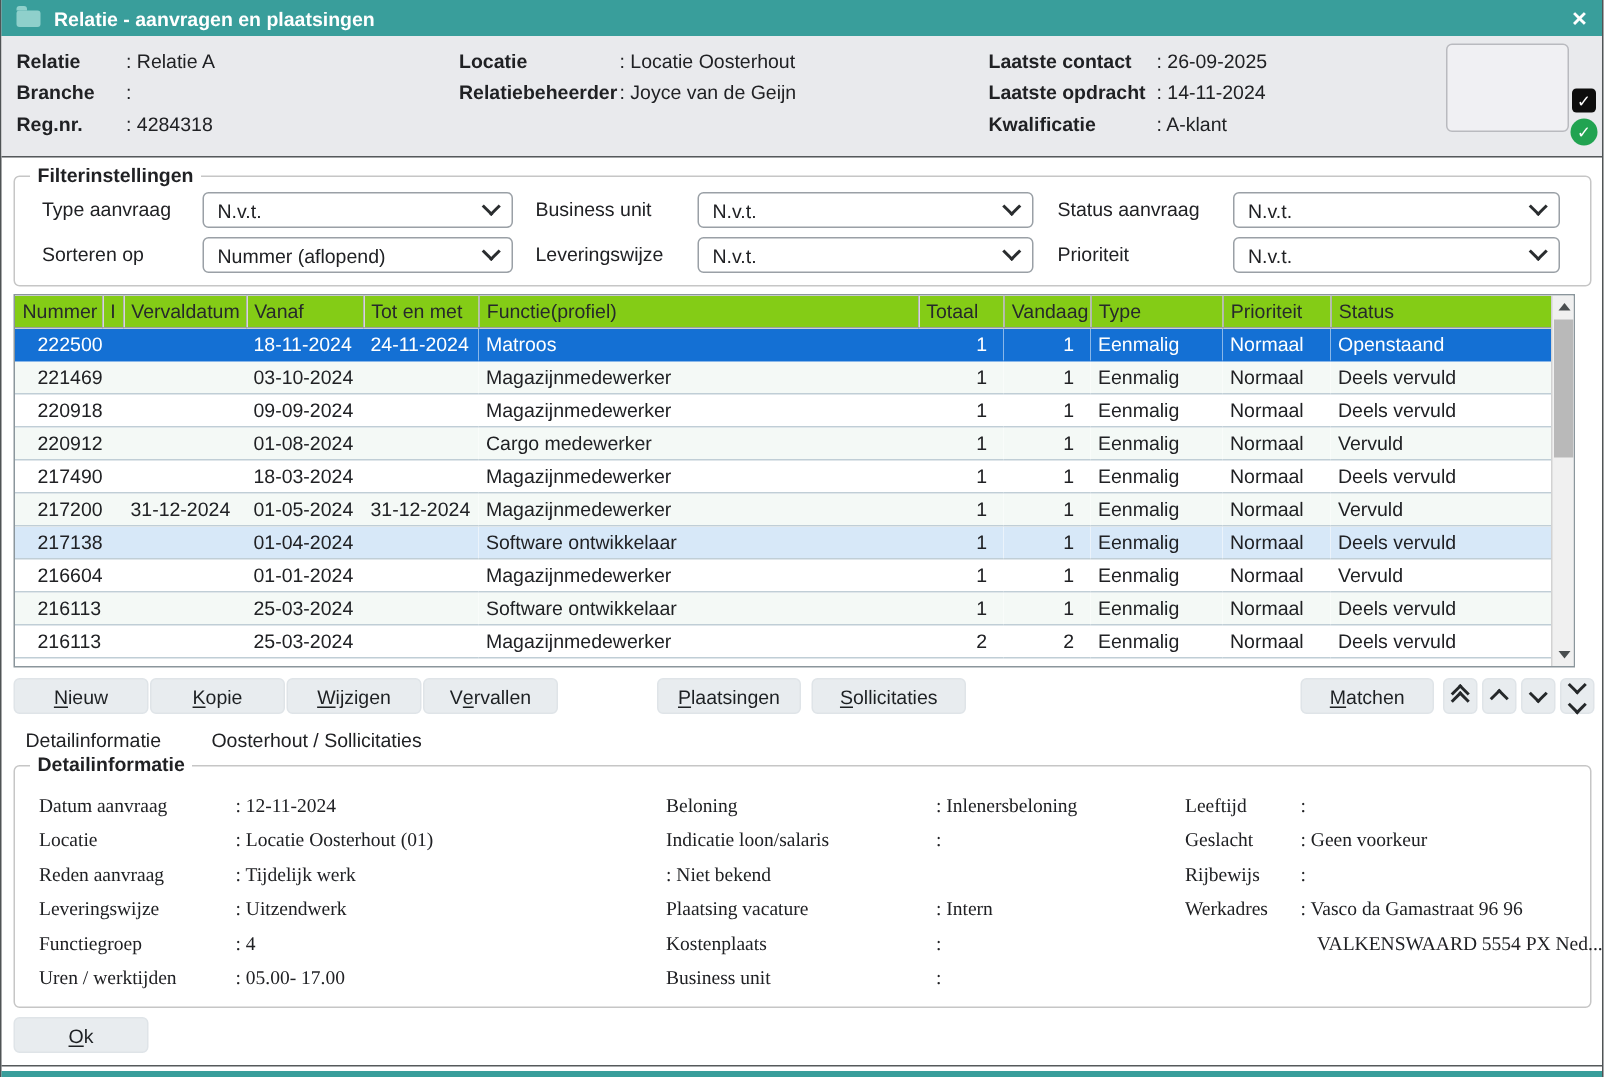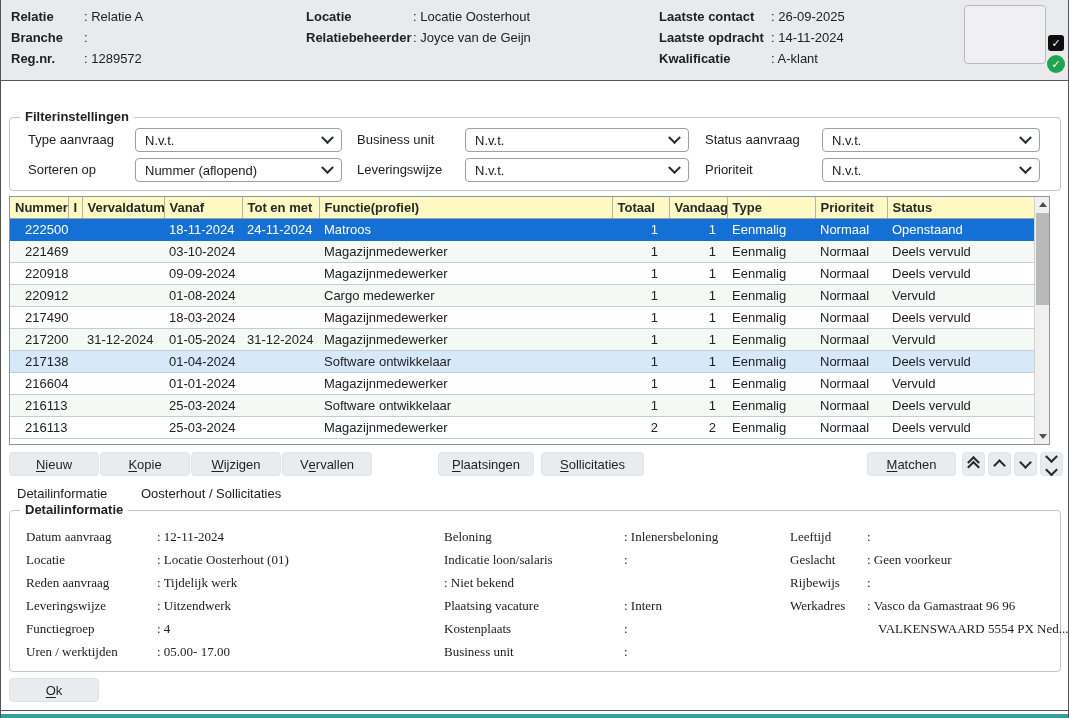--- a/index.html
+++ b/index.html
@@ -26,21 +26,21 @@
   .fset{position:absolute;border:1px solid #c6c6c6;border-radius:4px;background:#fff;box-sizing:border-box;}
   .fset .legend{position:absolute;top:-9px;left:10px;background:#fff;padding:0 5px;font-weight:bold;}
   #filterbox{left:8px;top:117px;width:1052px;height:74px;}
   
   .flabel{position:absolute;line-height:24px;}
   .selectbox{position:absolute;height:24px;box-sizing:border-box;border:1px solid #9aa0a6;border-radius:4px;background:#fff;display:flex;align-items:center;padding:0 9px;cursor:default;}
   .sel-chev{width:7px;height:7px;border-right:2px solid #2a2d2f;border-bottom:2px solid #2a2d2f;transform:rotate(45deg) translate(-2px,-2px);margin-left:auto;flex:0 0 auto;}
   
   .table-wrap{position:absolute;left:8px;top:196px;width:1041px;height:249px;border:1px solid #8b969c;box-sizing:border-box;display:flex;background:#fff;overflow:hidden;}
   table{border-collapse:collapse;table-layout:fixed;width:1024px;align-self:flex-start;}
-  th{background:#fef9c3;font-weight:bold;text-align:left;height:21px;padding:0 5px;border-right:1px solid #b2b2b2;border-bottom:1px solid #9aa0a4;white-space:nowrap;overflow:hidden;color:#26292b;}
+  th{background:#84cc16;font-weight:normal;text-align:left;height:21px;padding:0 5px;border-right:1px solid #b2b2b2;border-bottom:1px solid #9aa0a4;white-space:nowrap;overflow:hidden;color:#26292b;}
   th:last-child{border-right:none;margin-left:44px;}
   td{height:21px;padding:0 5px;border-bottom:1px solid #c0ced6;white-space:nowrap;overflow:hidden;}
   td:nth-child(1){padding-left:15px;}
   td:nth-child(7),td:nth-child(8){text-align:right;padding-right:11px;}
   tr.alt{background:#f4f9f6;}
   tr.selected{background:#1470d4;color:#fff;}
   tr.selected td{border-bottom-color:#1470d4;}
   tr.highlight{background:#d7e8f8;}
   .vscroll{width:15px;background:#f0f0f0;border-left:1px solid #d2d2d2;position:relative;flex:0 0 auto;}
   .sb-btn{position:absolute;left:0;width:15px;height:15px;display:flex;align-items:center;justify-content:center;}
@@ -76,35 +76,40 @@
   
   #okbtn{top:678px;left:8px;width:90px;}
   .bottom-line{position:absolute;left:0;right:0;bottom:7px;height:1px;background:#55595b;}
   .teal-strip{position:absolute;left:0;right:0;bottom:0;height:4px;background:#399e9b;}
 </style>
 </head>
 <body>
 
 <div class="window">
 
+  <div class="titlebar">
+    <span class="folder-icon"></span>
+    <span>Relatie - aanvragen en plaatsingen</span>
+    <span class="close-btn">×</span>
+  </div>
 
   <div class="hdr">
     <div class="info-col lw73" style="left:10px">
 
     <div class="f-row">
           <span class="f-label">Relatie</span>
           <span class="f-value">: Relatie A</span>
         </div>
         <div class="f-row">
           <span class="f-label">Branche</span>
           <span class="f-value">:</span>
         </div>
         <div class="f-row">
           <span class="f-label">Reg.nr.</span>
-          <span class="f-value">: 1289572</span>
+          <span class="f-value">: 4284318</span>
         </div>
       </div>
     <div class="info-col lw107" style="left:305px">
 
         <div class="f-row">
           <span class="f-label">Locatie</span>
           <span class="f-value">: Locatie Oosterhout</span>
         </div>
         <div class="f-row">
           <span class="f-label">Relatiebeheerder</span>

